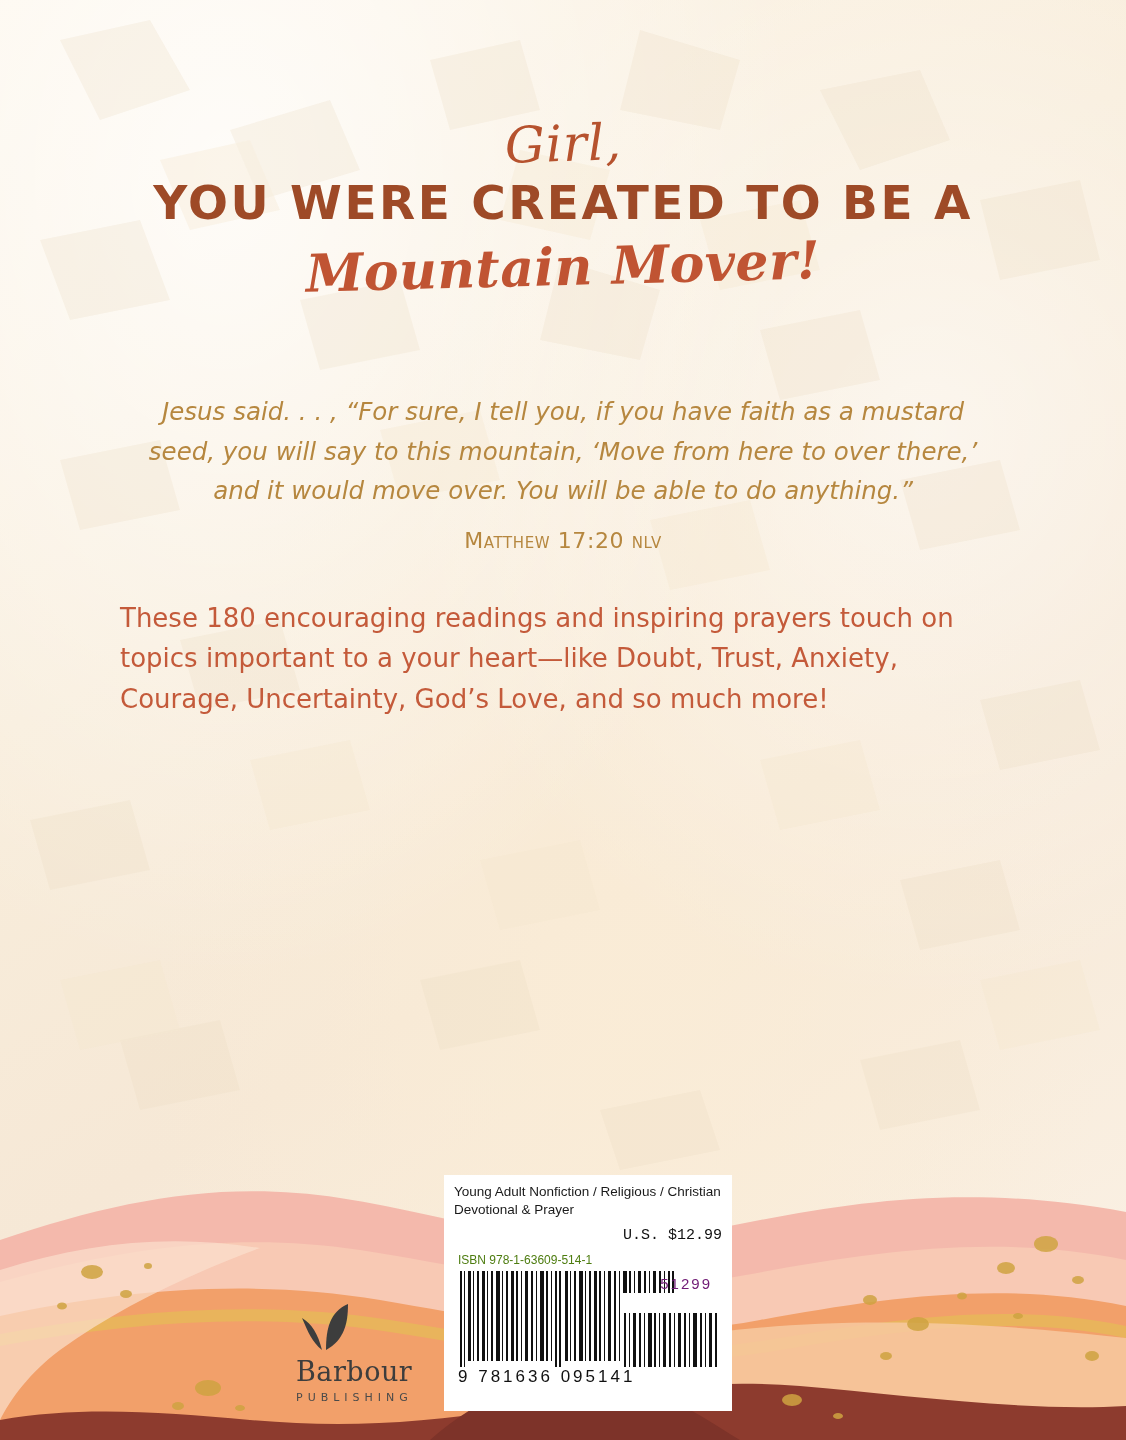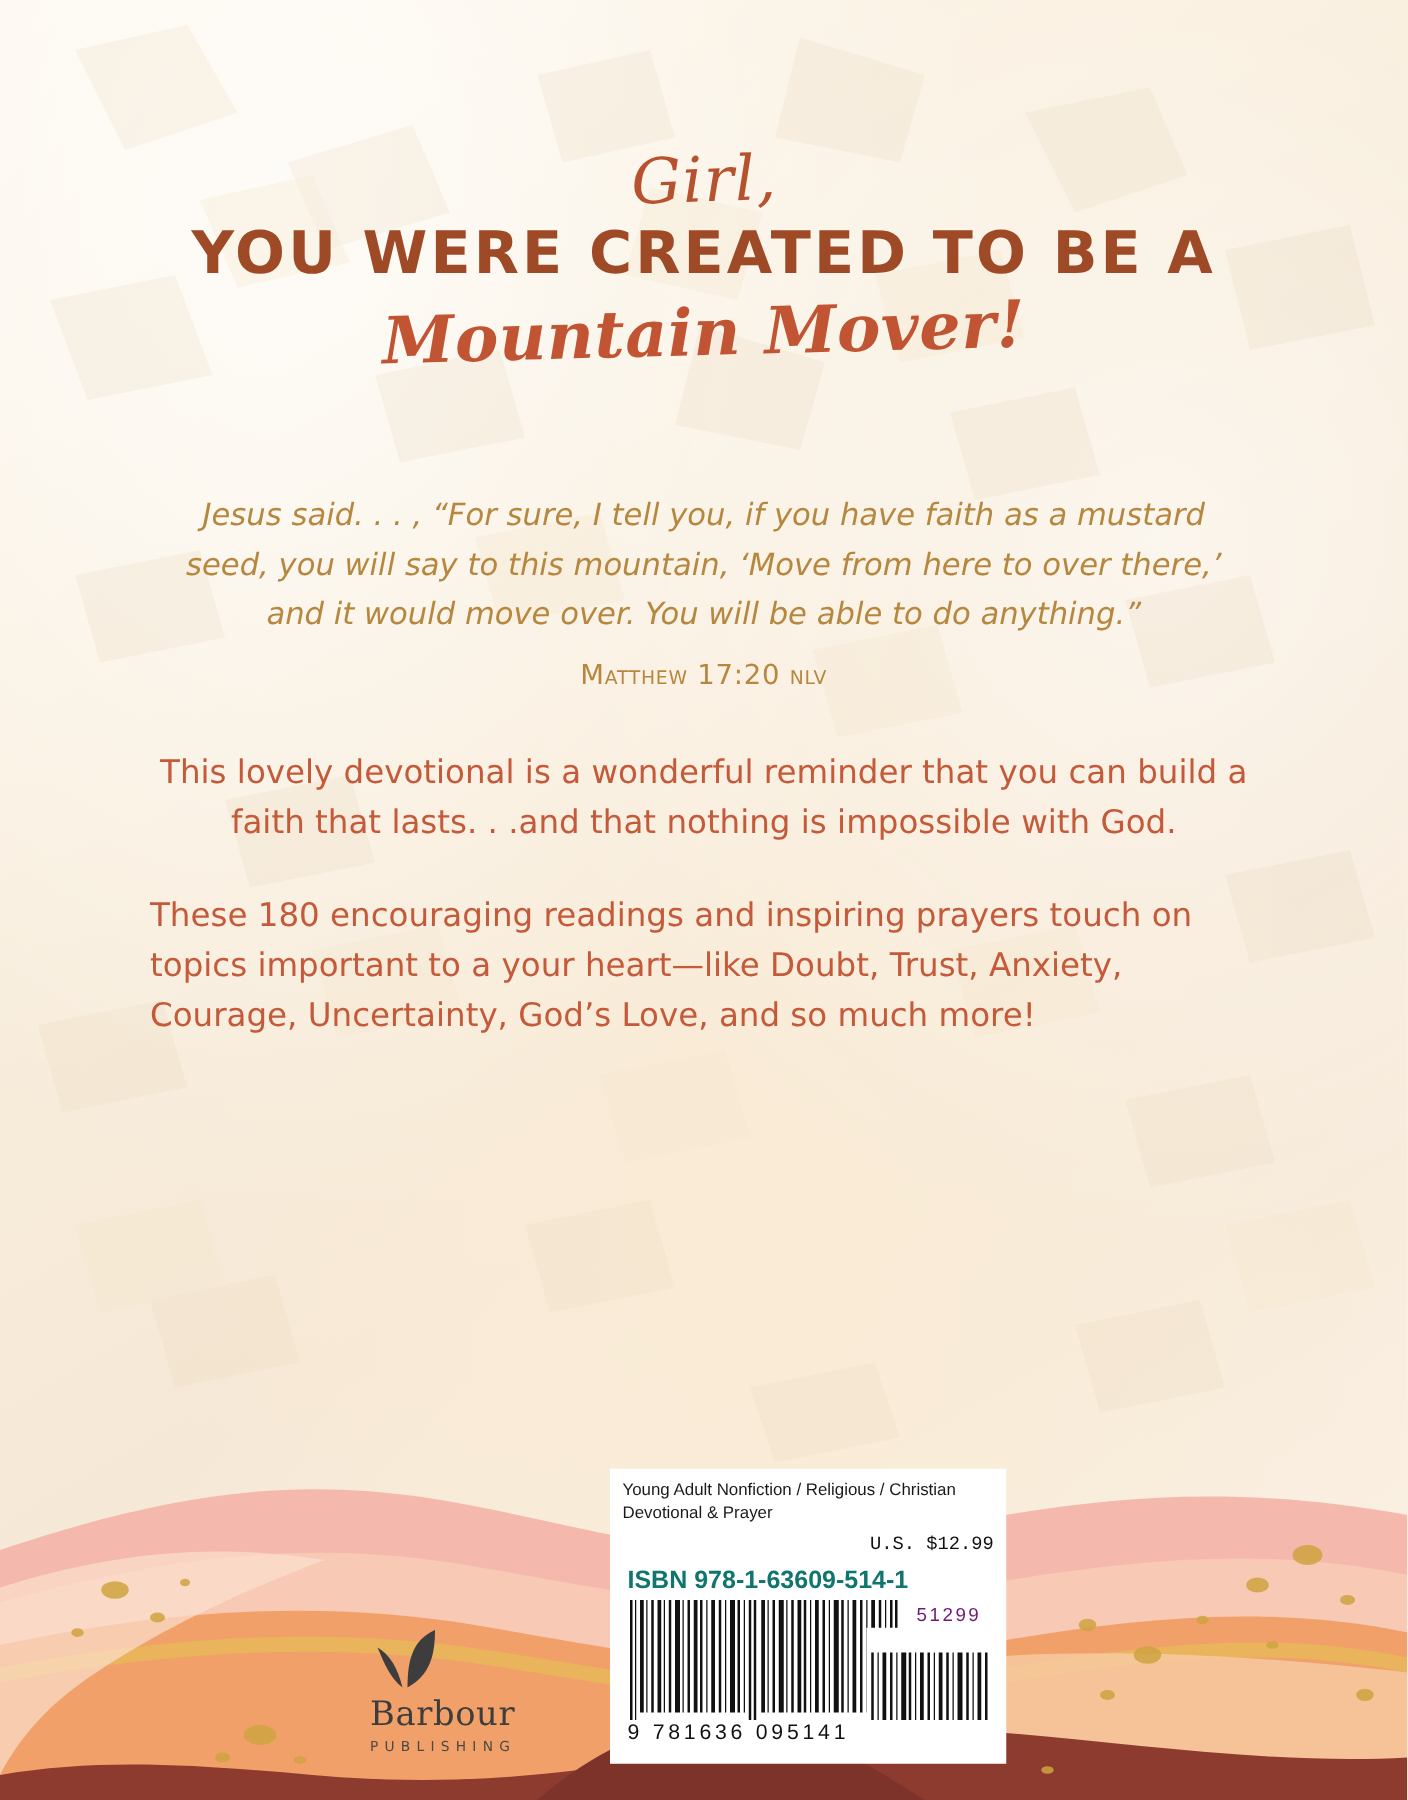--- a/index.html
+++ b/index.html
@@ -143,48 +143,47 @@
     font-family: "DejaVu Sans", sans-serif;
     font-size: 11px;
     letter-spacing: 5px;
     color: #4a4a4a;
     margin-top: 4px;
   }
 
   
   .isbn-panel {
     position: absolute;
-    left: 488px;
+    left: 444px;
     top: 1175px;
-    width: 317px;
+    width: 288px;
     height: 236px;
     background: #ffffff;
     padding: 8px 10px 0 10px;
     box-sizing: border-box;
   }
   .isbn-panel .bisac {
     font-family: "Liberation Sans", sans-serif;
     font-size: 13.5px;
     color: #1a1a1a;
     line-height: 1.3;
   }
   .isbn-panel .price {
     text-align: right;
     font-family: Liberation Mono, monospace;
     font-size: 15px;
     color: #111;
     margin-top: 9px;
   }
   .isbn-panel .isbn-text {
     font-family: "Liberation Sans", sans-serif;
-    font-size: 20px;
-    color: #0f766e;
+    font-size: 12px;
+    color: #4d7c0f;
     margin-top: 9px;
     margin-left: 4px;
-    font-weight: bold;
   }
   .barcodes {
     position: relative;
     margin-top: 4px;
     height: 116px;
   }
   .bc-main { position: absolute; left: 4px; top: 0; }
   .bc-addon { position: absolute; right: 2px; top: 22px; }
   .bc-digits {
     position: absolute;
@@ -253,21 +252,20 @@
     <span class="caps">YOU WERE CREATED TO BE A</span>
     <span class="script-2">Mountain Mover!</span>
   </div>
 
   <div class="scripture">
     <span>Jesus said. . . , “For sure, I tell you, if you have faith as a mustard seed, you will say to this mountain, ‘Move from here to over there,’ and it would move over. You will be able to do anything.”</span>
     <span class="ref">Matthew 17:20 nlv</span>
   </div>
 
   <div class="copy">
-    <p class="center">This lovely devotional is a wonderful reminder that you can build a faith that lasts. . .and that nothing is impossible with God.</p>
     <p>These 180 encouraging readings and inspiring prayers touch on topics important to a your heart—like Doubt, Trust, Anxiety, Courage, Uncertainty, God’s Love, and so much more!</p>
   </div>
 
   <div class="artwork">
     <svg width="1126" height="320" viewBox="0 0 1126 320" preserveAspectRatio="none">
 
       <path d="M0,120 C120,80 220,60 340,78 C470,98 560,140 700,112 C830,86 950,60 1126,92 L1126,320 L0,320 Z" fill="#f4b9ac"></path>
 
       <path d="M0,162 C130,126 240,112 360,130 C500,152 600,182 740,156 C860,134 990,112 1126,140 L1126,320 L0,320 Z" fill="#f8c9b4"></path>
 

